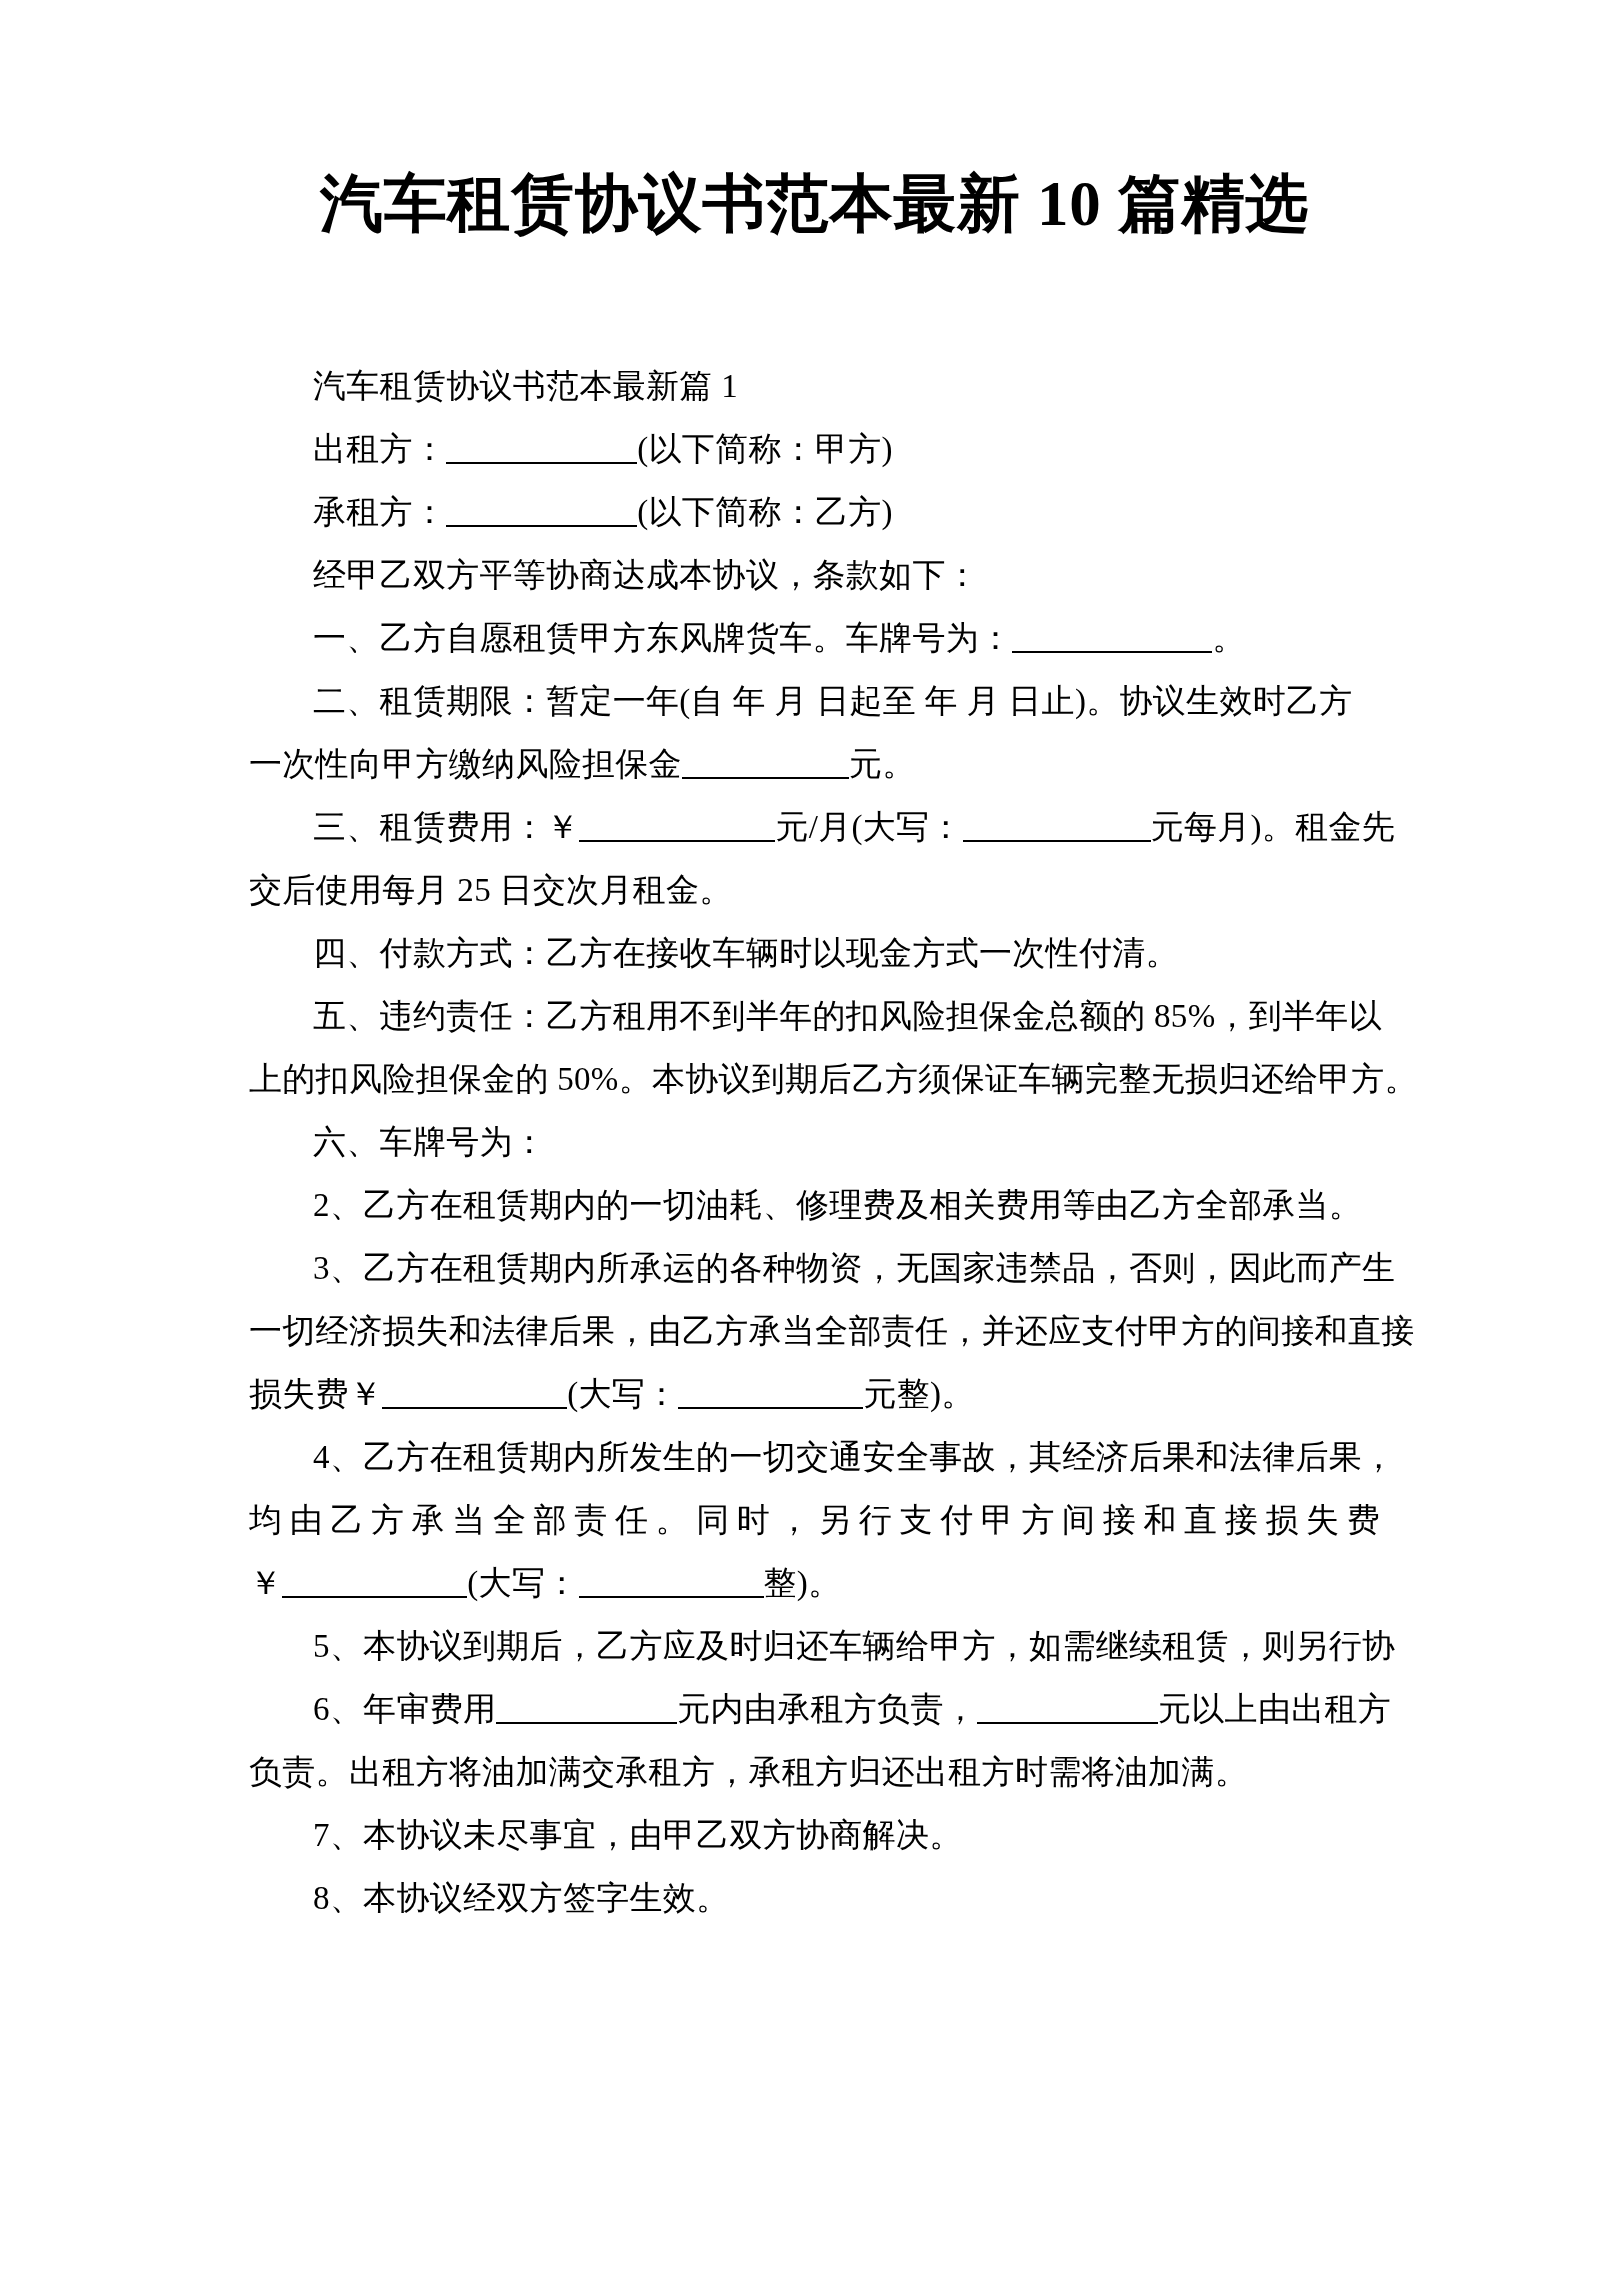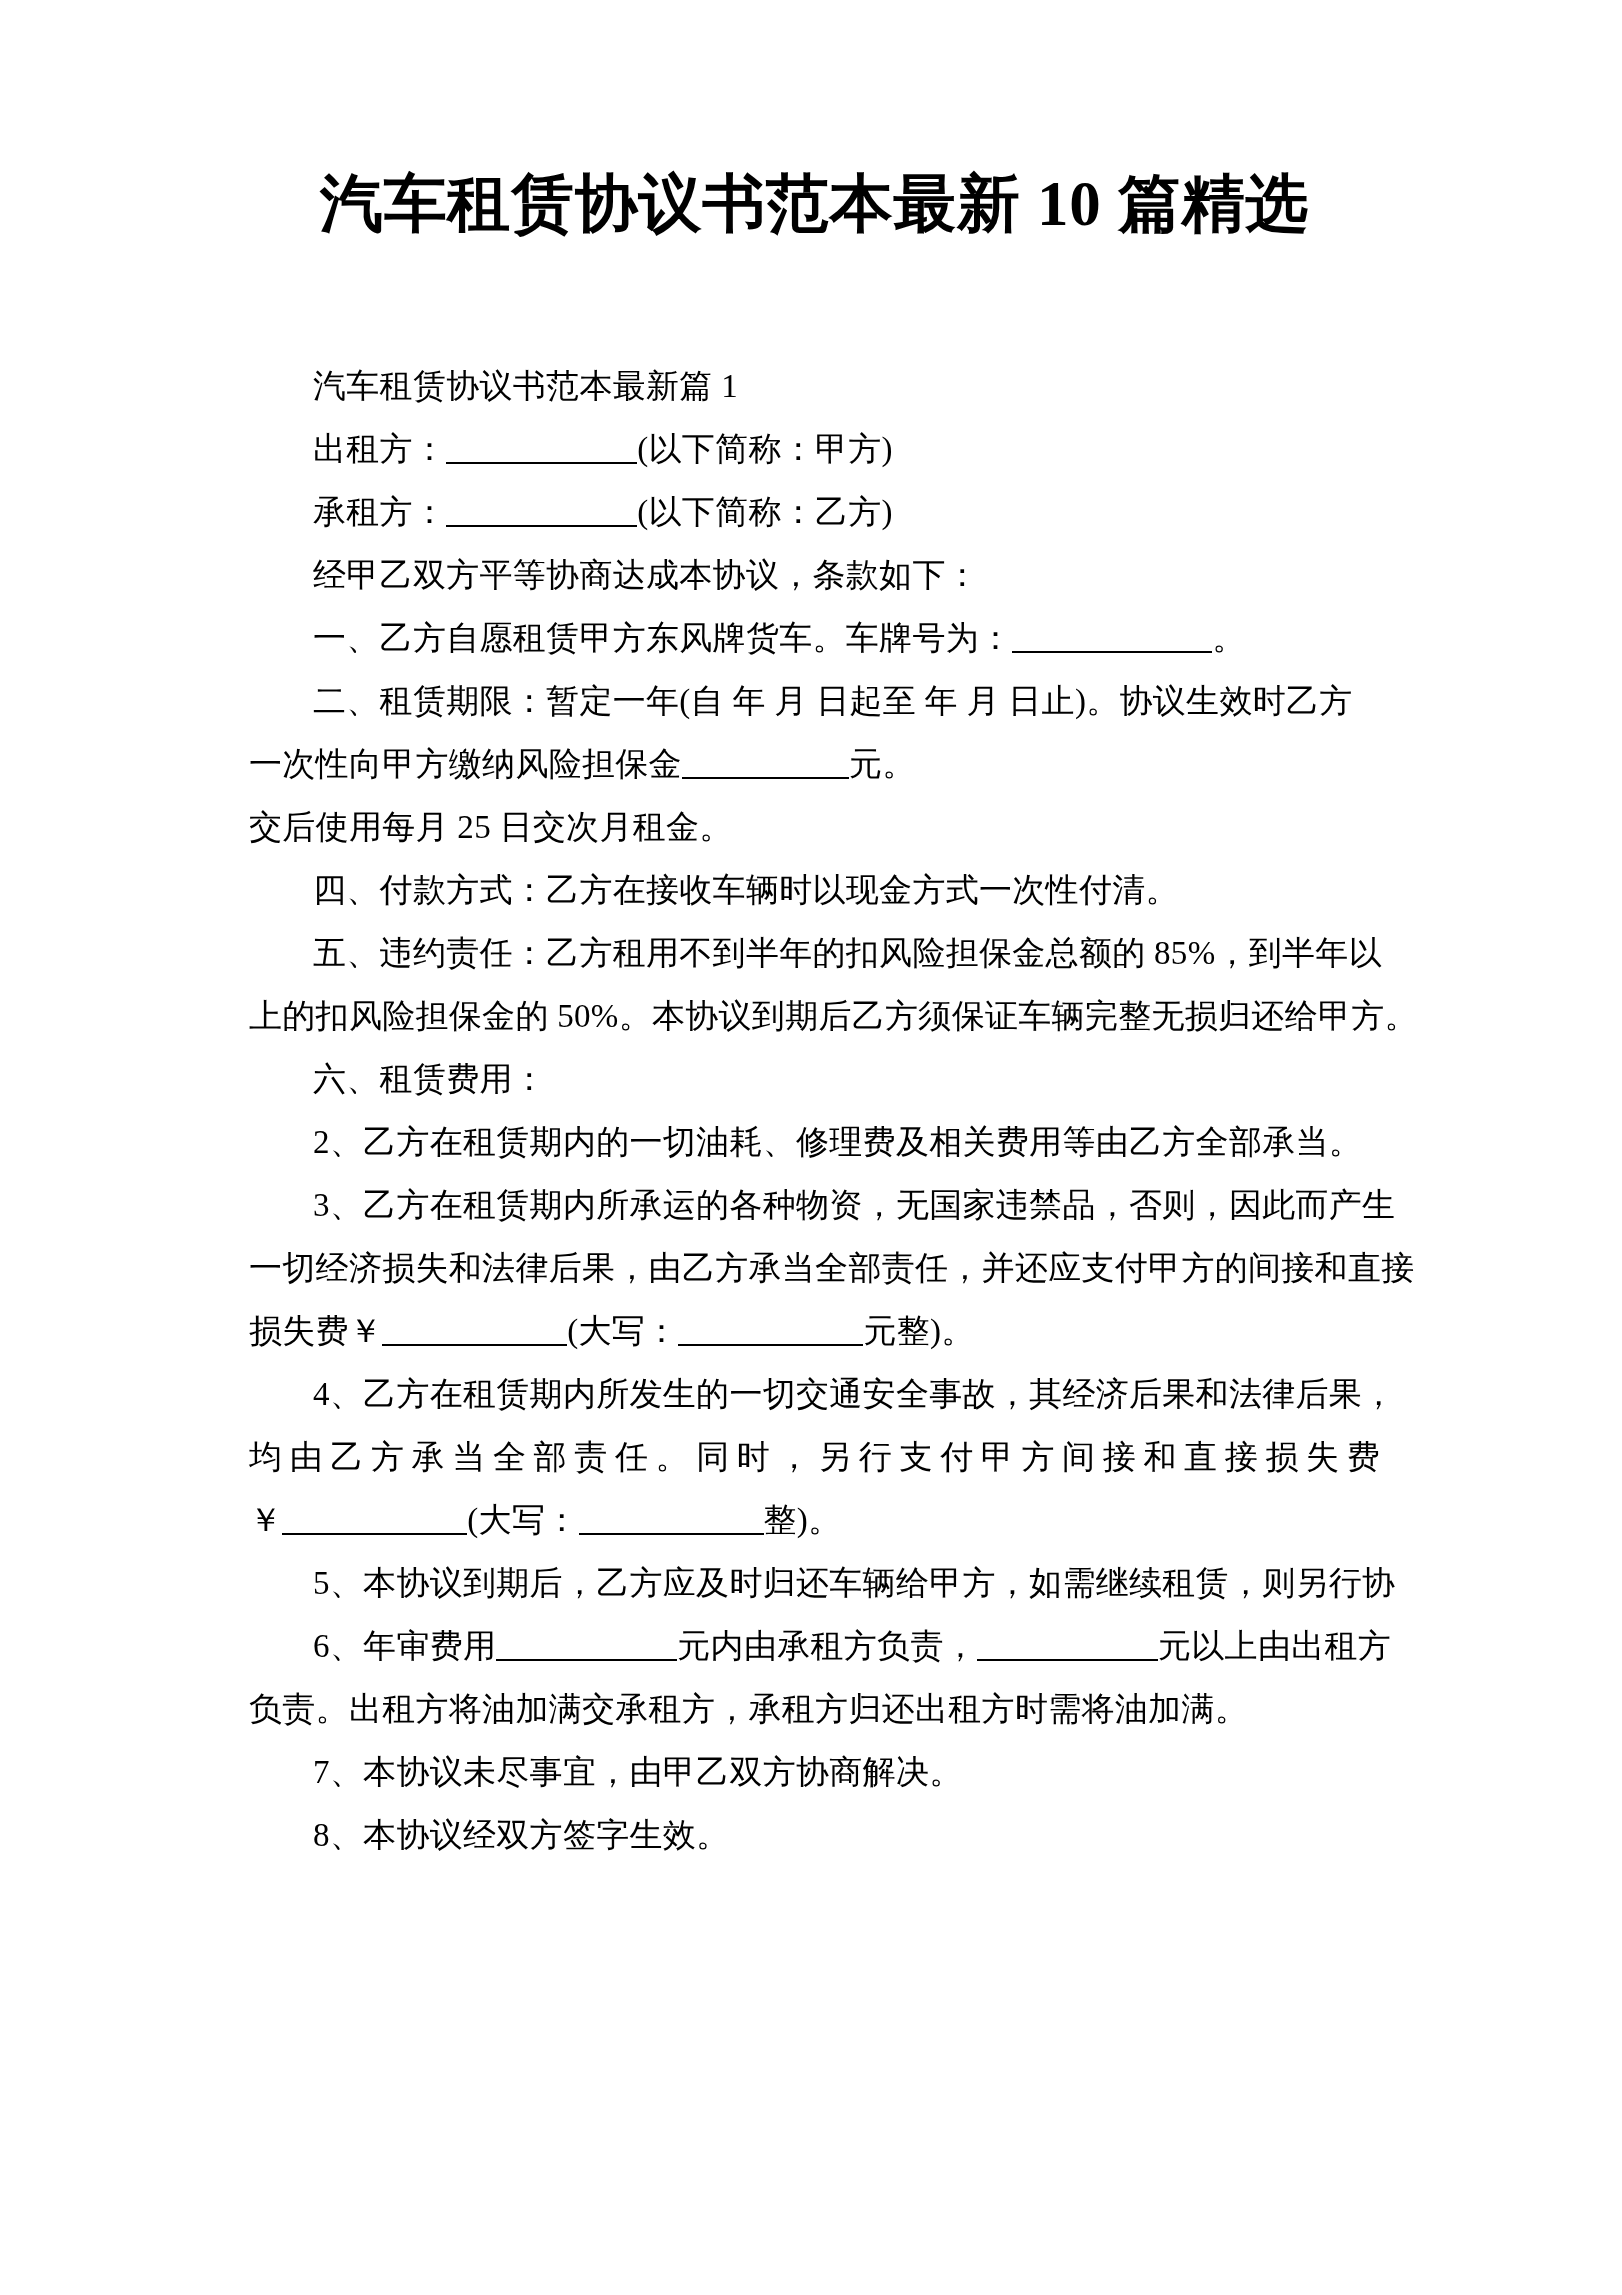--- a/index.html
+++ b/index.html
@@ -62,25 +62,26 @@
 <div class="page">
   <h1 class="title">汽车租赁协议书范本最新 10 篇精选</h1>
   <div class="doc-body" id="doc-lines">
       <div class="line indent"><span class="run">汽车租赁协议书范本最新篇 1</span></div>
       <div class="line indent"><span class="run">出租方：</span><span class="blank" style="width: 191px;"></span><span class="run">(以下简称：甲方)</span></div>
       <div class="line indent"><span class="run">承租方：</span><span class="blank" style="width: 191px;"></span><span class="run">(以下简称：乙方)</span></div>
       <div class="line indent"><span class="run">经甲乙双方平等协商达成本协议，条款如下：</span></div>
       <div class="line indent"><span class="run">一、乙方自愿租赁甲方东风牌货车。车牌号为：</span><span class="blank" style="width: 200px;"></span><span class="run">。</span></div>
       <div class="line indent"><span class="run">二、租赁期限：暂定一年(自 年 月 日起至 年 月 日止)。协议生效时乙方</span></div>
       <div class="line"><span class="run">一次性向甲方缴纳风险担保金</span><span class="blank" style="width: 167px;"></span><span class="run">元。</span></div>
+      <div class="line indent"><span class="run">三、租赁费用：￥</span><span class="blank" style="width: 196px;"></span><span class="run">元/月(大写：</span><span class="blank" style="width: 188px;"></span><span class="run">元每月)。租金先</span></div>
       <div class="line"><span class="run">交后使用每月 25 日交次月租金。</span></div>
       <div class="line indent"><span class="run">四、付款方式：乙方在接收车辆时以现金方式一次性付清。</span></div>
       <div class="line indent"><span class="run">五、违约责任：乙方租用不到半年的扣风险担保金总额的 85%，到半年以</span></div>
       <div class="line"><span class="run">上的扣风险担保金的 50%。本协议到期后乙方须保证车辆完整无损归还给甲方。</span></div>
-      <div class="line indent"><span class="run">六、租赁费用：</span></div>
+      <div class="line indent"><span class="run">六、车牌号为：</span></div>
       <div class="line indent"><span class="run">2、乙方在租赁期内的一切油耗、修理费及相关费用等由乙方全部承当。</span></div>
       <div class="line indent"><span class="run">3、乙方在租赁期内所承运的各种物资，无国家违禁品，否则，因此而产生</span></div>
       <div class="line"><span class="run">一切经济损失和法律后果，由乙方承当全部责任，并还应支付甲方的间接和直接</span></div>
       <div class="line"><span class="run">损失费￥</span><span class="blank" style="width: 185px;"></span><span class="run">(大写：</span><span class="blank" style="width: 185px;"></span><span class="run">元整)。</span></div>
       <div class="line indent"><span class="run">4、乙方在租赁期内所发生的一切交通安全事故，其经济后果和法律后果，</span></div>
       <div class="line justify"><span class="run">均由乙方承当全部责任。同时，另行支付甲方间接和直接损失费</span></div>
       <div class="line"><span class="run">￥</span><span class="blank" style="width: 185px;"></span><span class="run">(大写：</span><span class="blank" style="width: 185px;"></span><span class="run">整)。</span></div>
       <div class="line indent"><span class="run">5、本协议到期后，乙方应及时归还车辆给甲方，如需继续租赁，则另行协</span></div>
       <div class="line indent"><span class="run">6、年审费用</span><span class="blank" style="width: 181px;"></span><span class="run">元内由承租方负责，</span><span class="blank" style="width: 181px;"></span><span class="run">元以上由出租方</span></div>
       <div class="line"><span class="run">负责。出租方将油加满交承租方，承租方归还出租方时需将油加满。</span></div>

